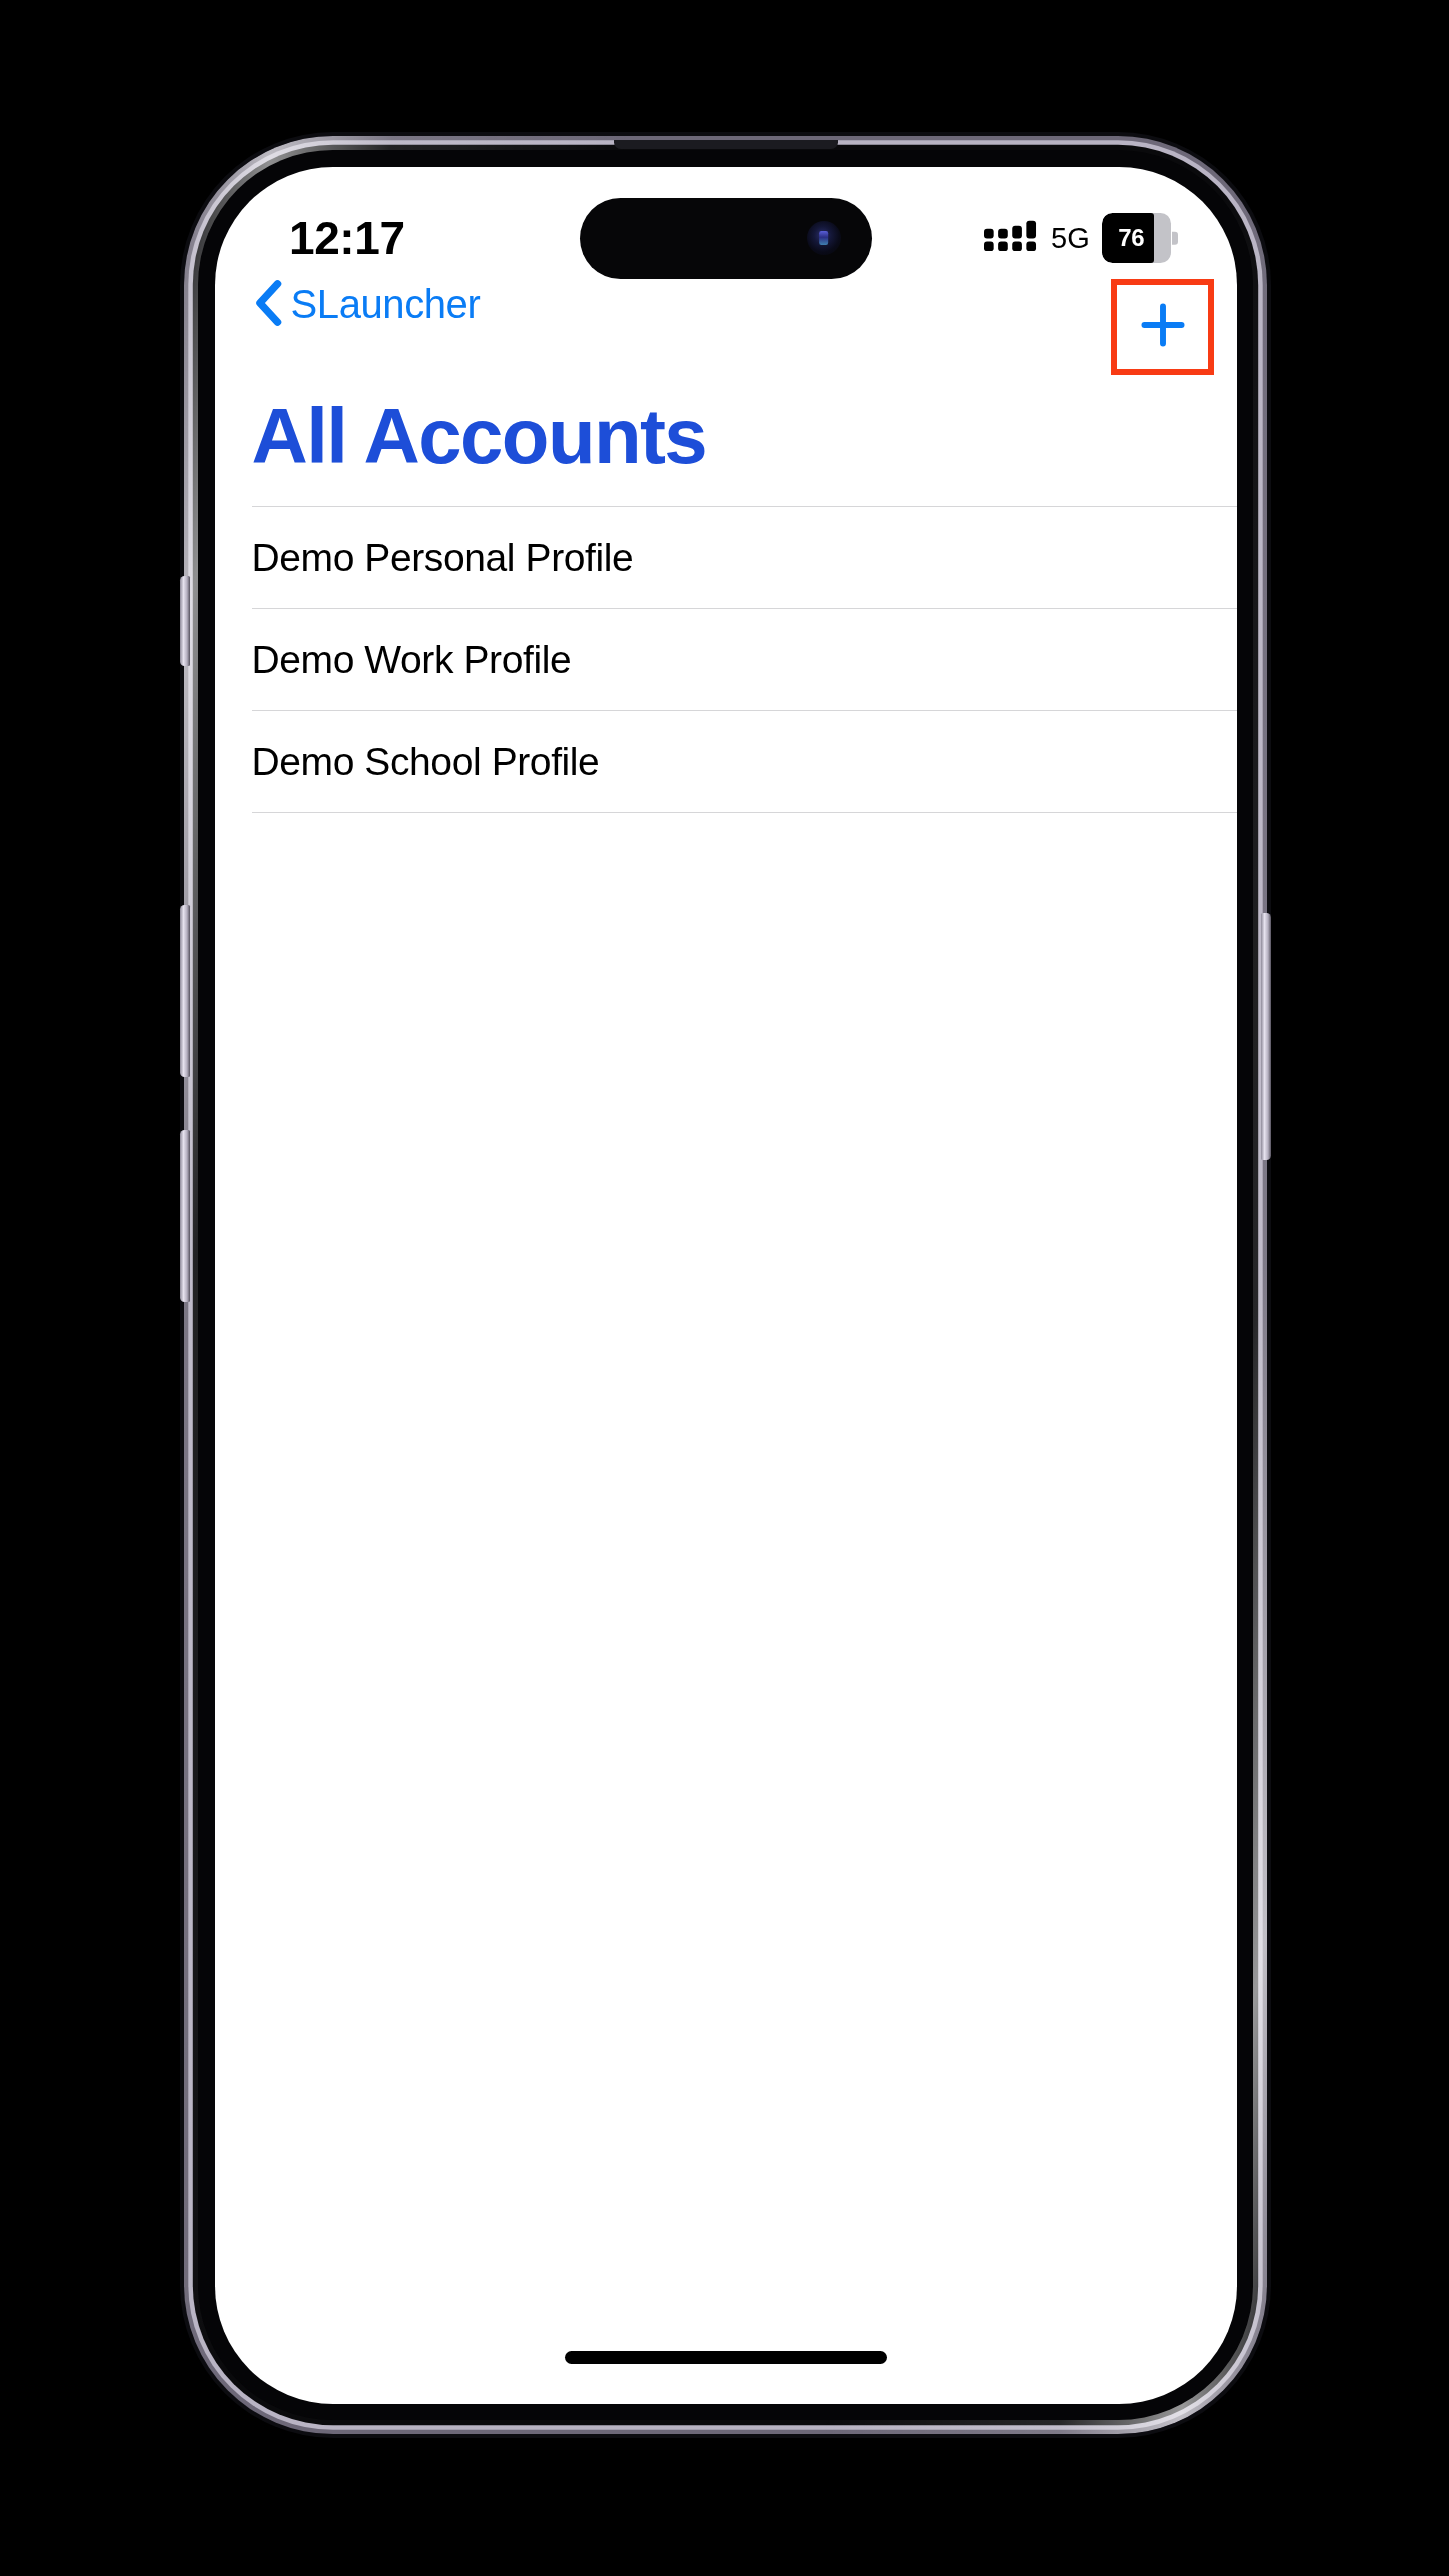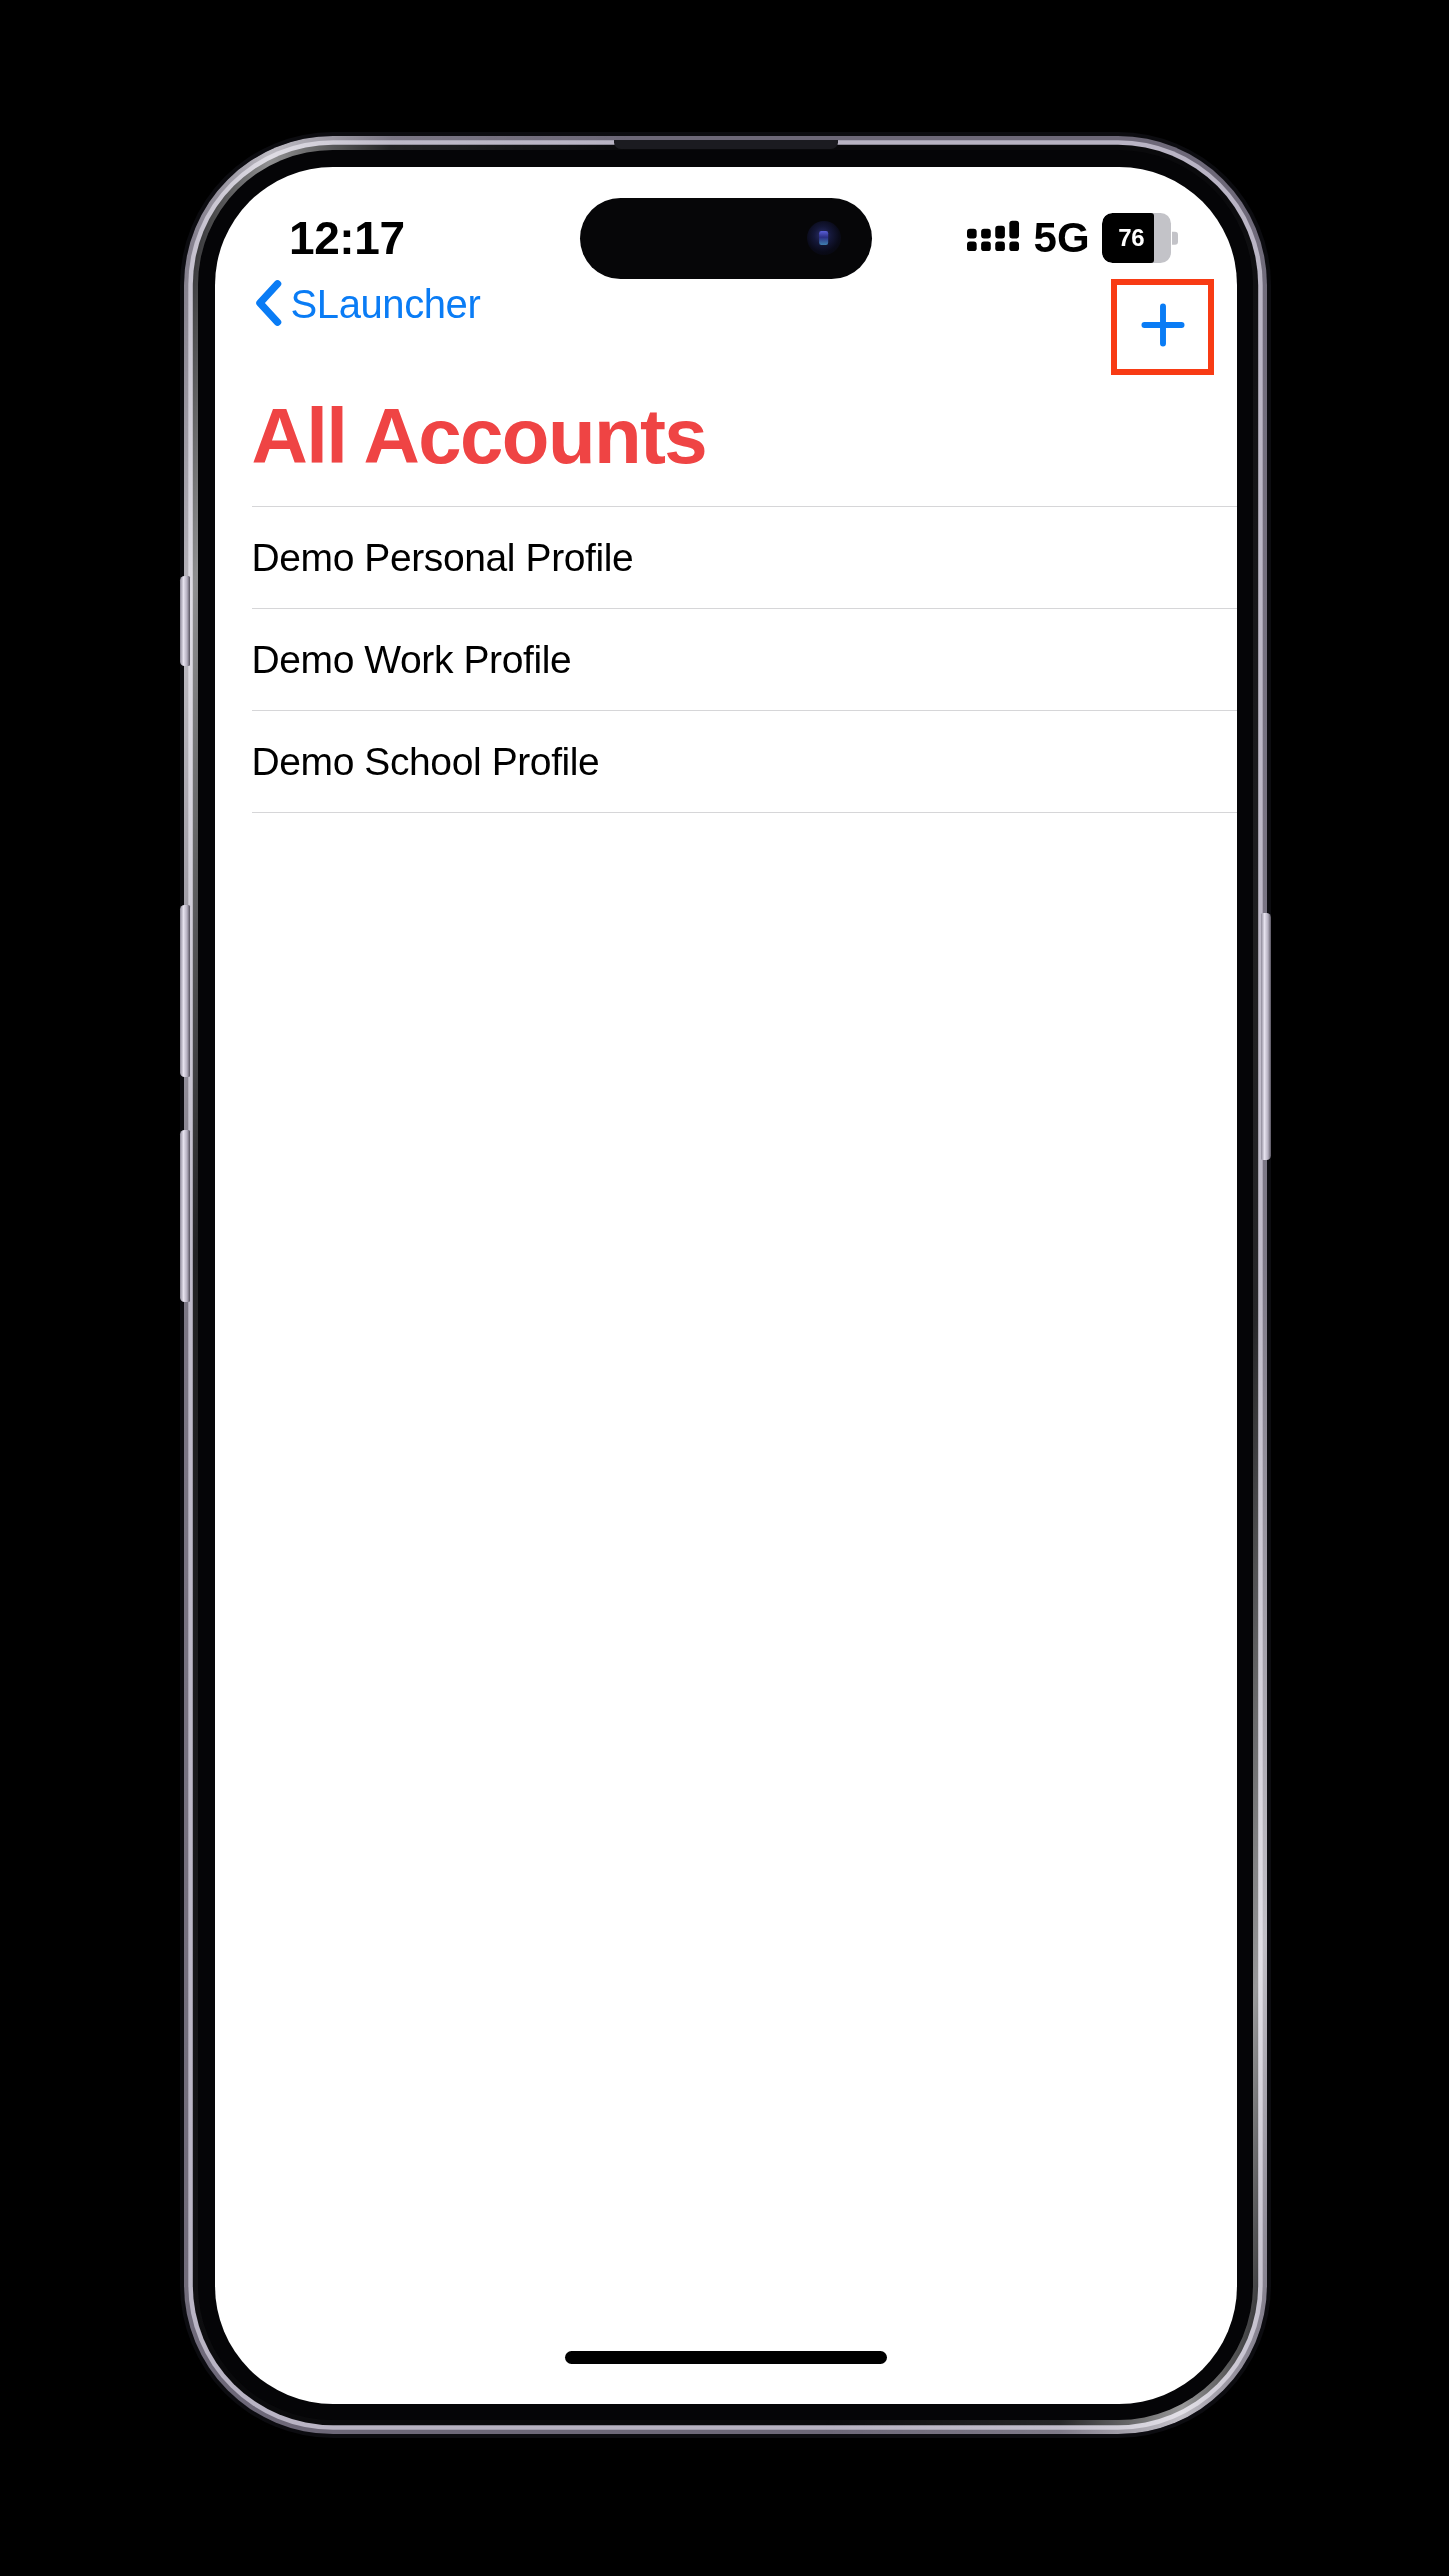--- a/index.html
+++ b/index.html
@@ -114,22 +114,22 @@
   #status-right {
     display: flex;
     align-items: center;
     gap: 12px;
     padding-right: 7.5px;
   }
 
   
   #signal-icon { display: block; }
   #network-label {
-    font-size: 42px;
-    font-weight: 700;
+    font-size: 29px;
+    font-weight: 400;
     color: #000;
     letter-spacing: 0.2px;
     line-height: 1;
   }
 
   
   #battery-icon { position: relative; width: 69px; height: 50px; }
   #battery-shell {
     position: absolute; inset: 0;
     border-radius: 10.5px;
@@ -221,21 +221,21 @@
     border: 6.7px solid #f83b14;
     background: #ffffff;
     cursor: pointer;
   }
   #plus-icon { display: block; }
 
   
   #page-title {
     font-size: 78px;
     font-weight: 700;
-    color: #ef4444;
+    color: #1d4ed8;
     letter-spacing: -1.6px;
     line-height: 1;
     padding: 28px 0 31px 37px;
   }
 
   
   #account-list {
     border-top: 1.5px solid #d6d6d8;
     margin-left: 37px;
   }

